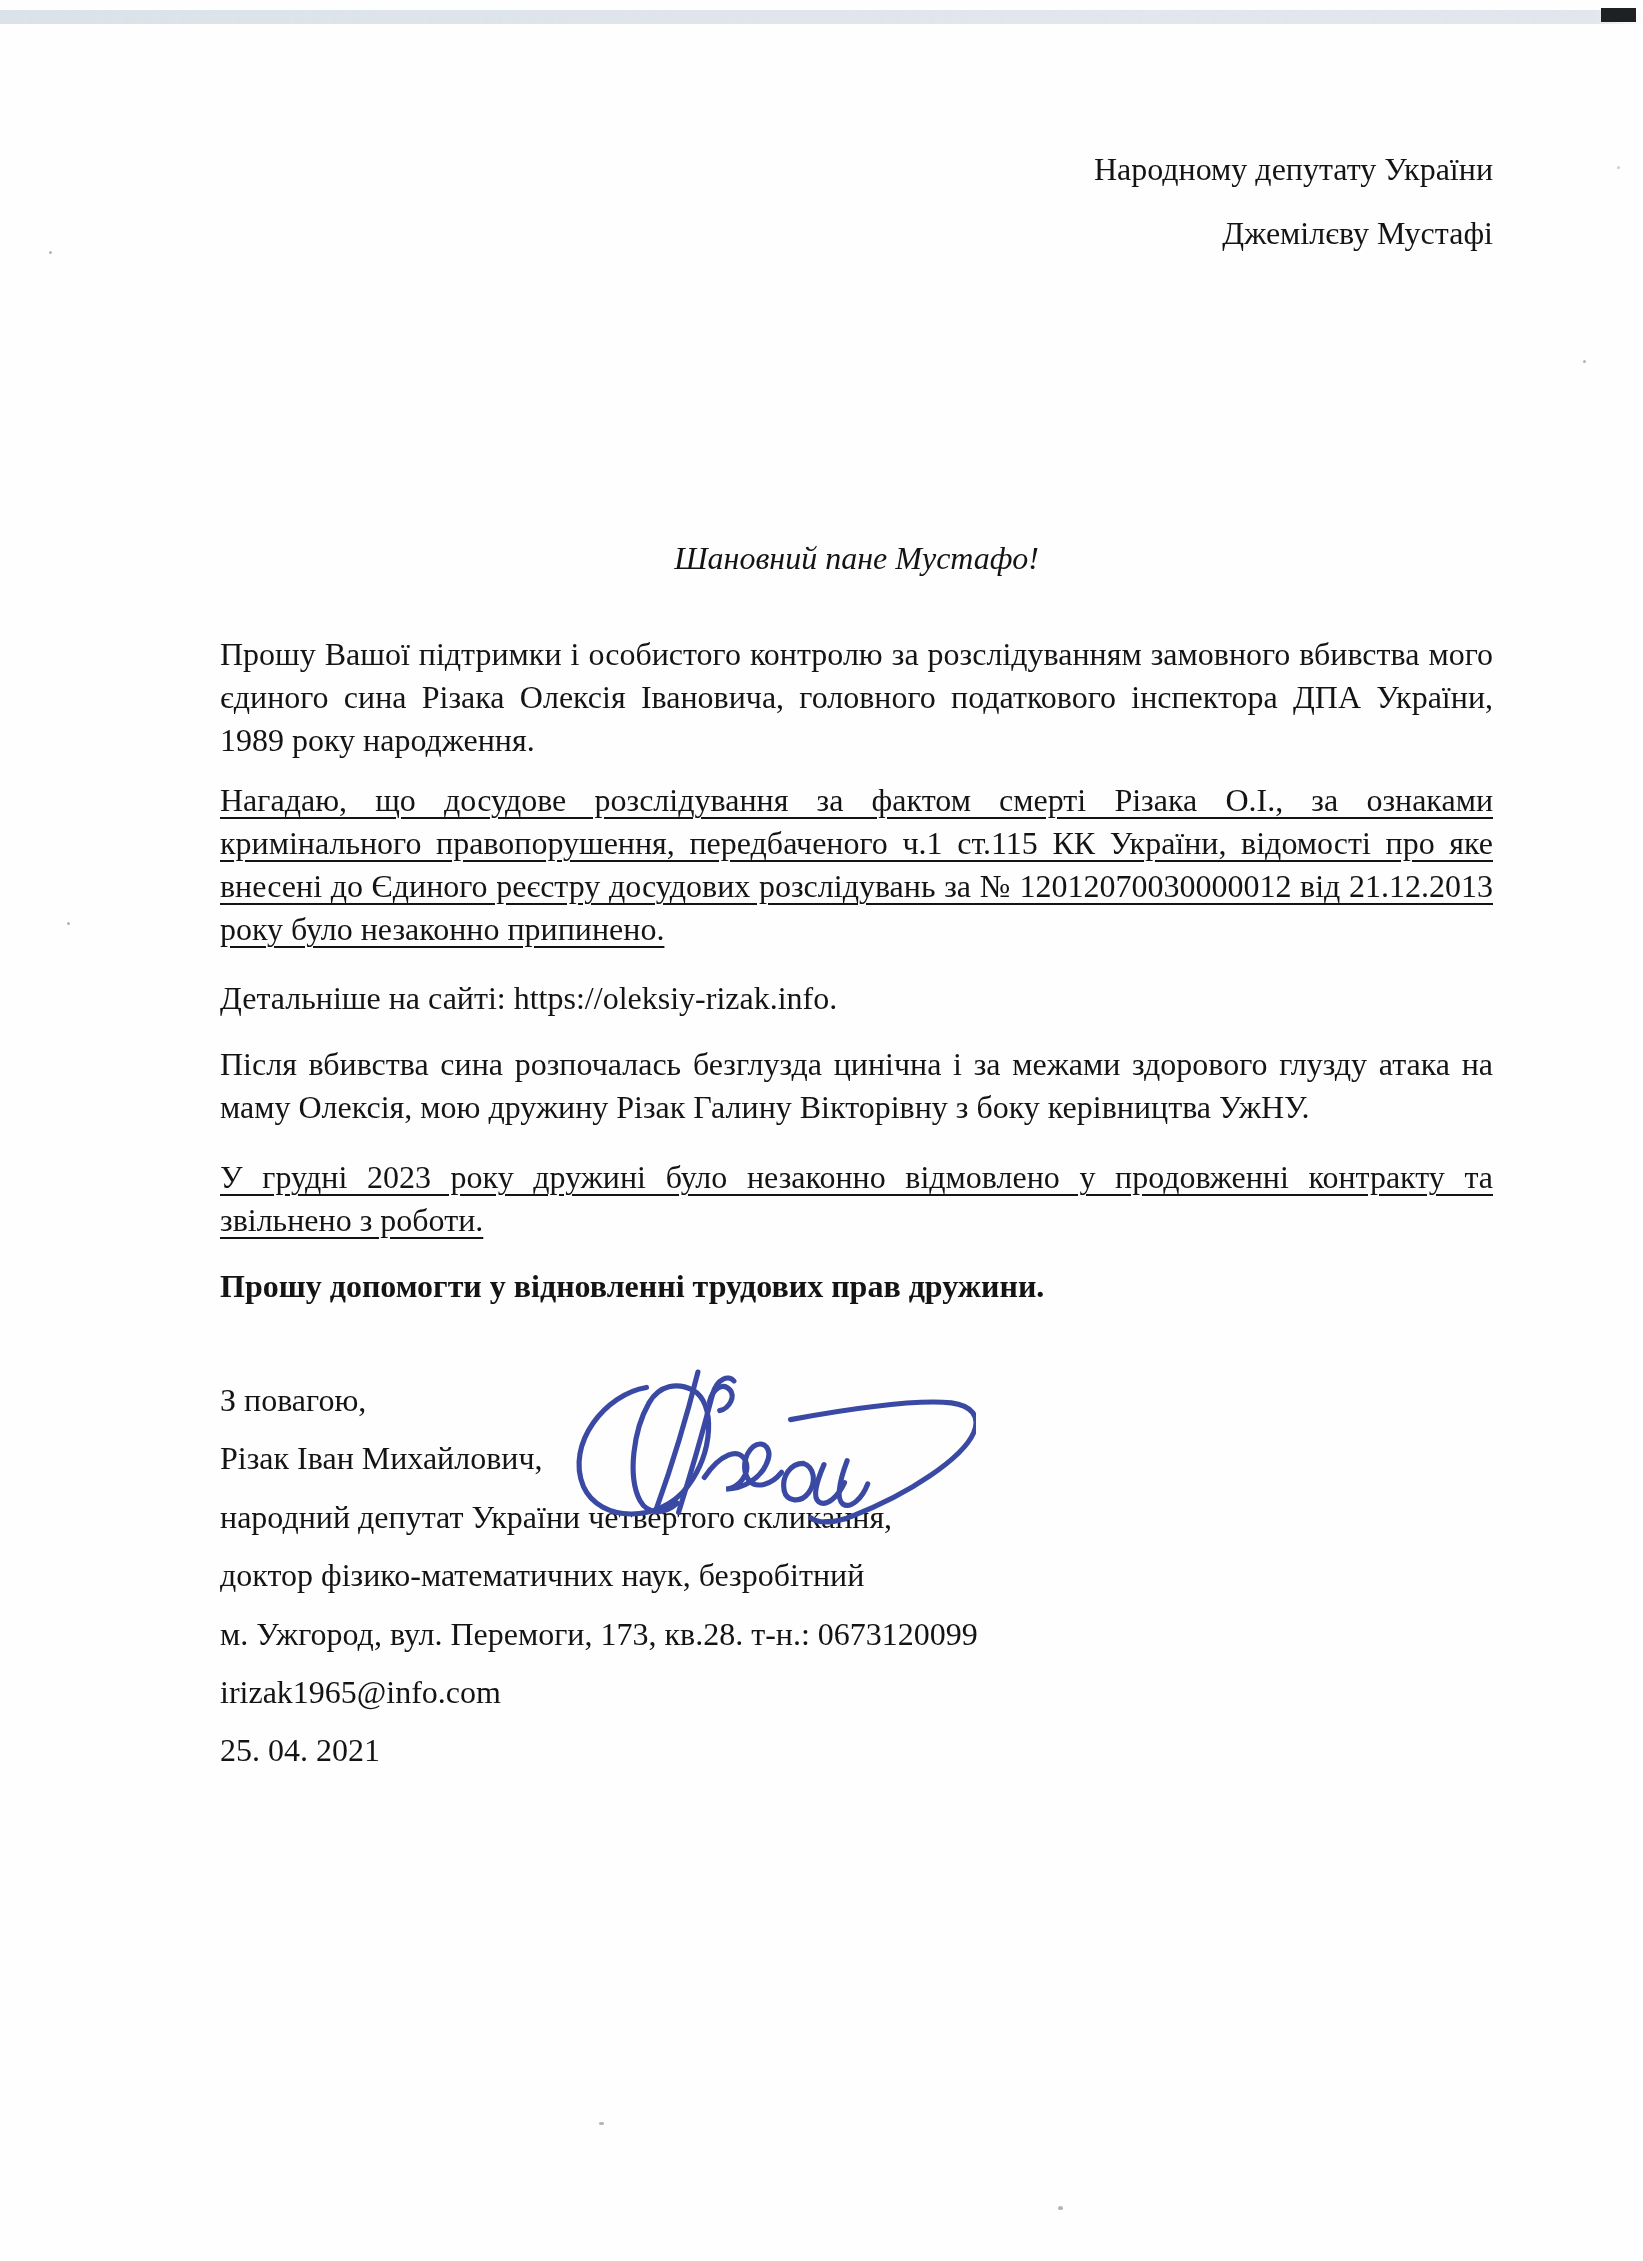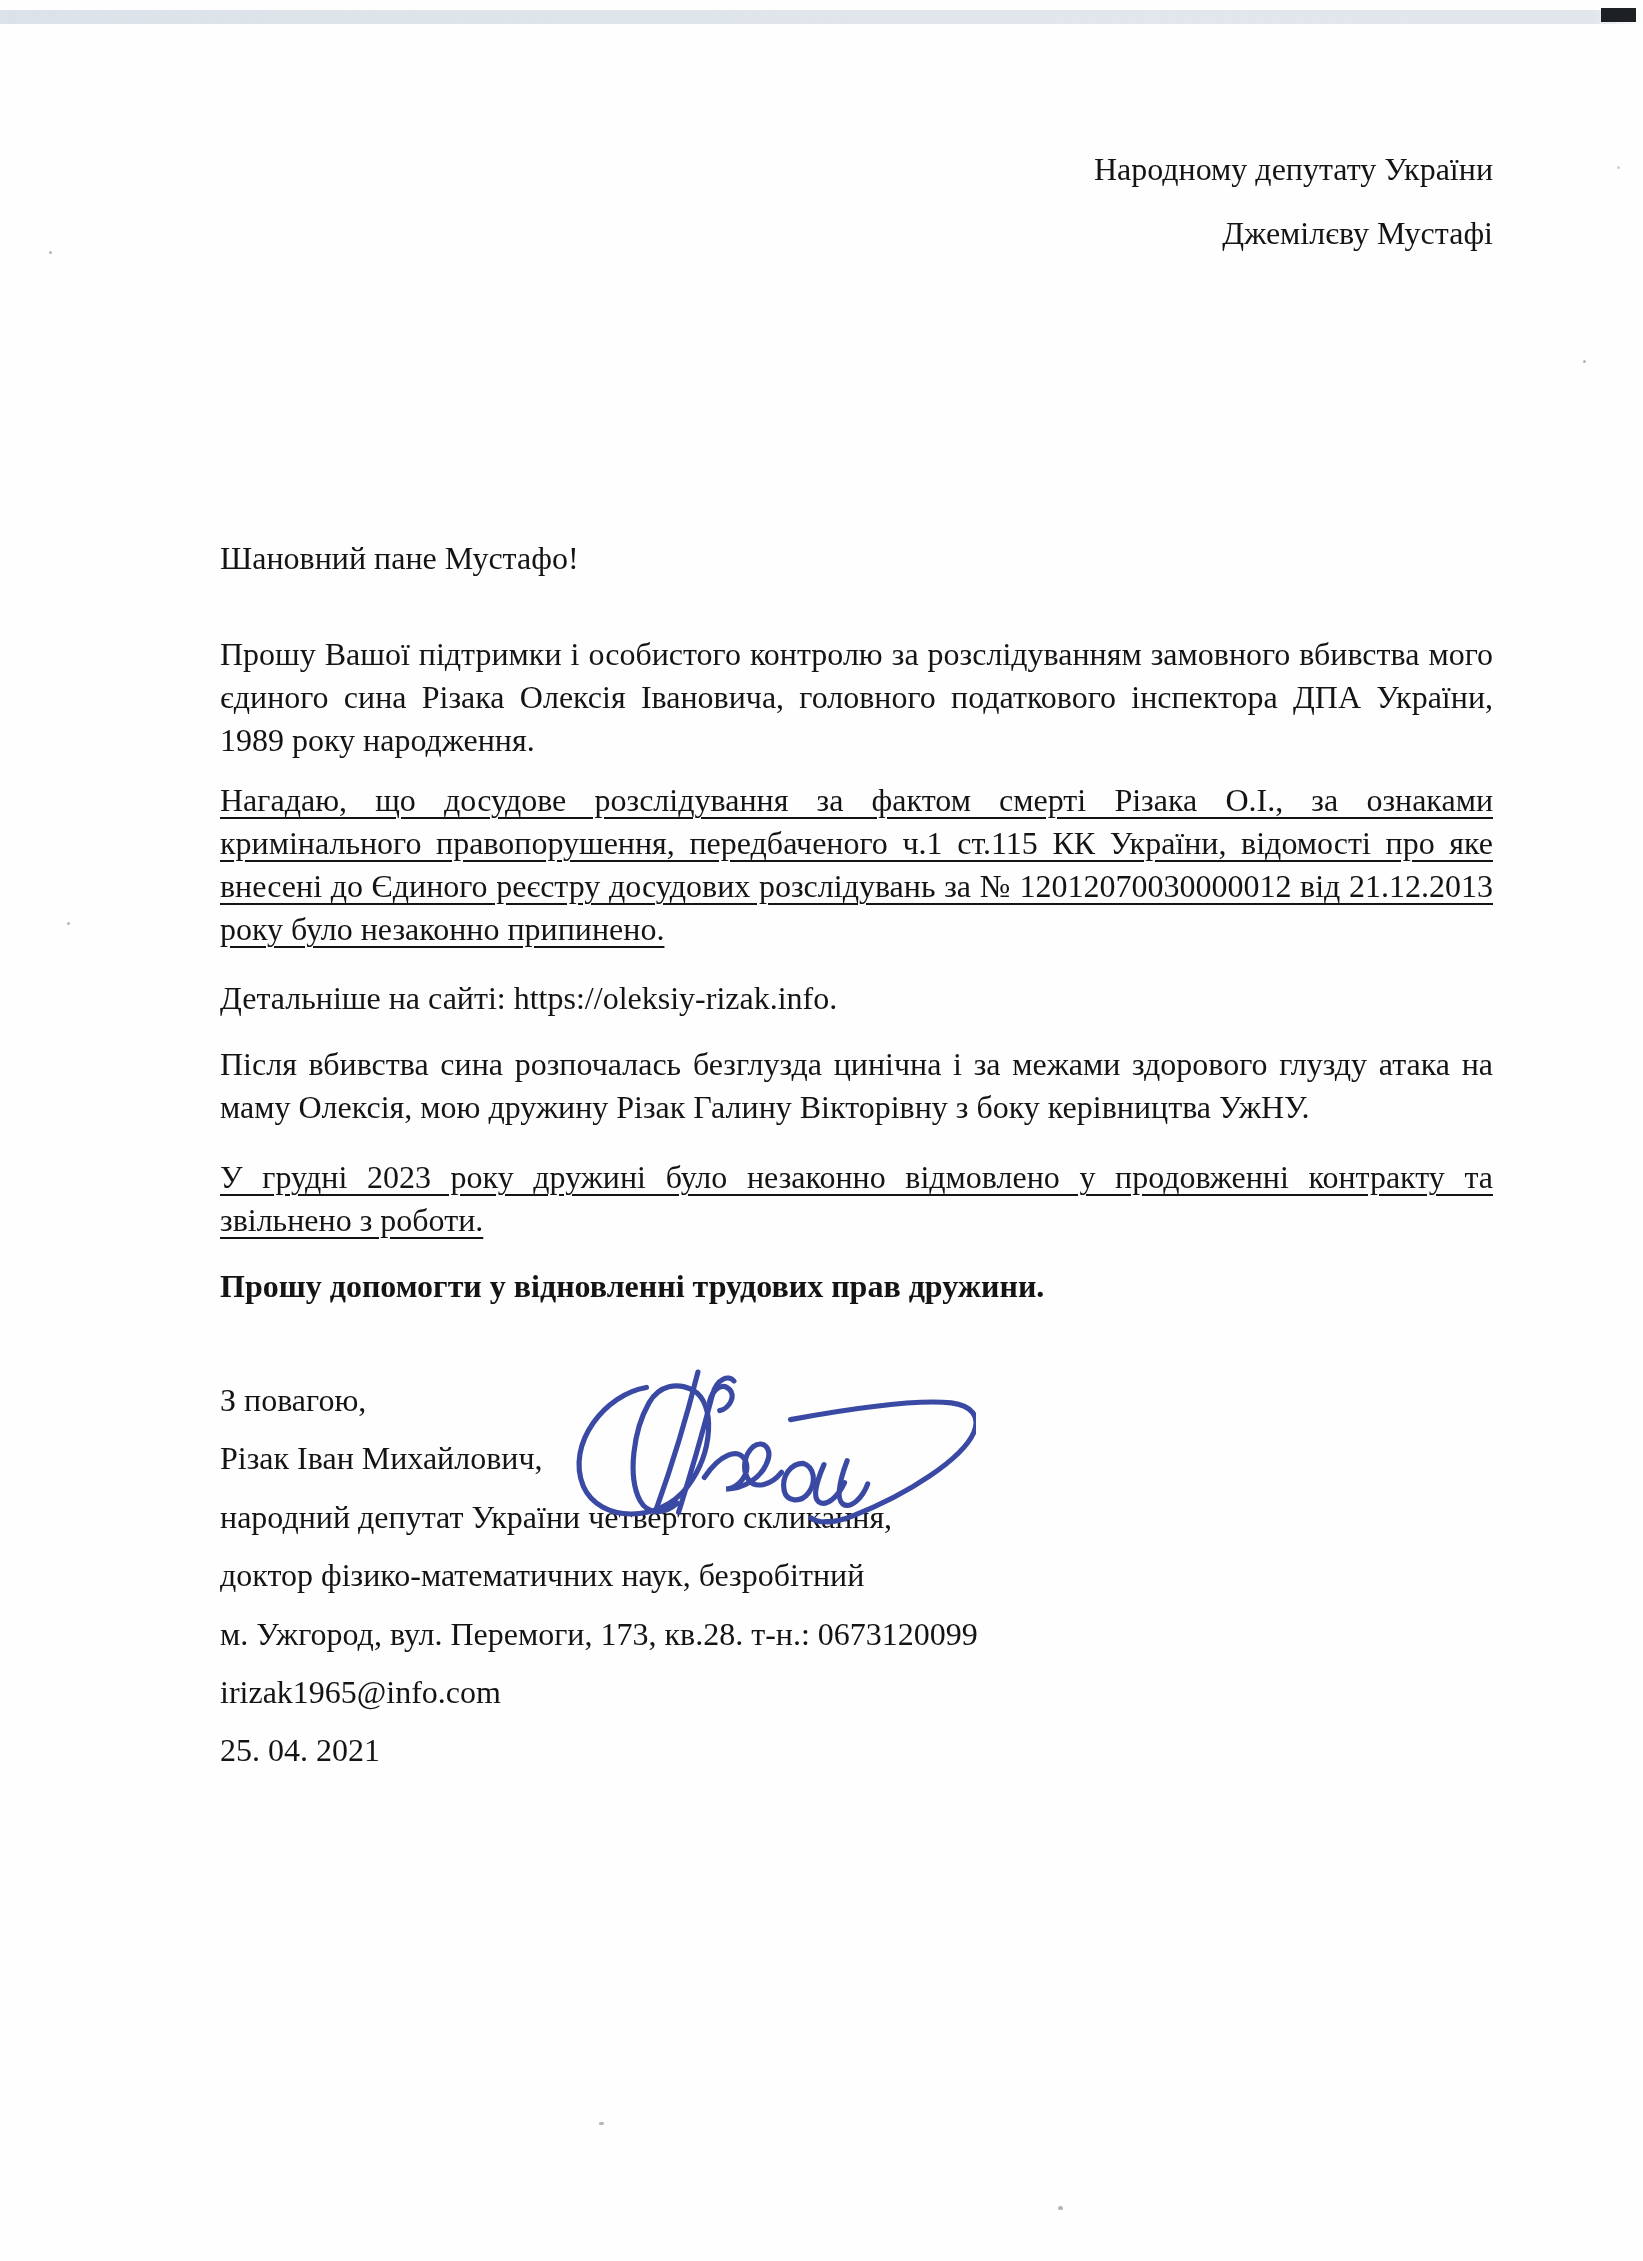--- a/index.html
+++ b/index.html
@@ -52,21 +52,23 @@
     margin-top: 36px;
   }
   .recipient {
     margin-top: 117px;
     text-align: right;
     line-height: 32px;
   }
   .recipient .line { margin-bottom: 32px; }
   .salutation {
     margin-top: 293px;
+    text-align: center;
     line-height: 32px;
+    font-style: italic;
   }
   .body-text p {
     margin: 0;
     line-height: 43px;
     text-align: justify;
   }
   .p1 { margin-top: 59px !important; font-weight: normal; }
   .p2 { margin-top: 17px !important; text-decoration: underline; text-underline-offset: 5.8px; text-decoration-thickness: 1.9px; }
   .p3 { margin-top: 26px !important; text-align: right; }
   .p4 { margin-top: 23px !important; }

